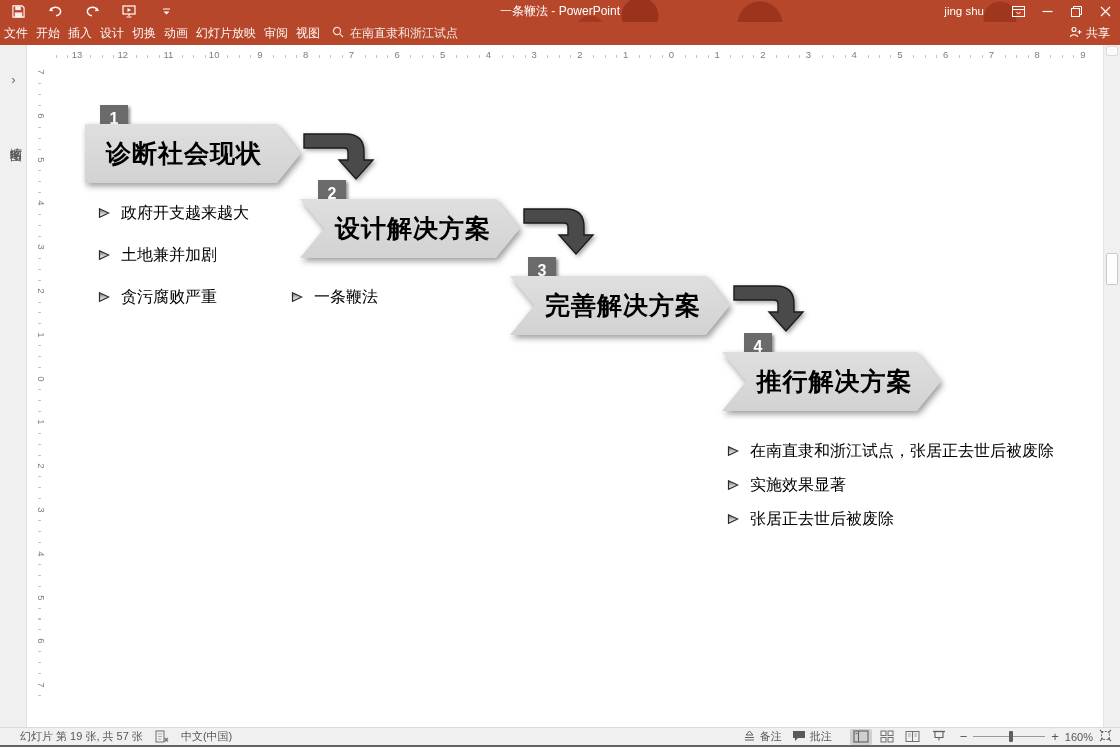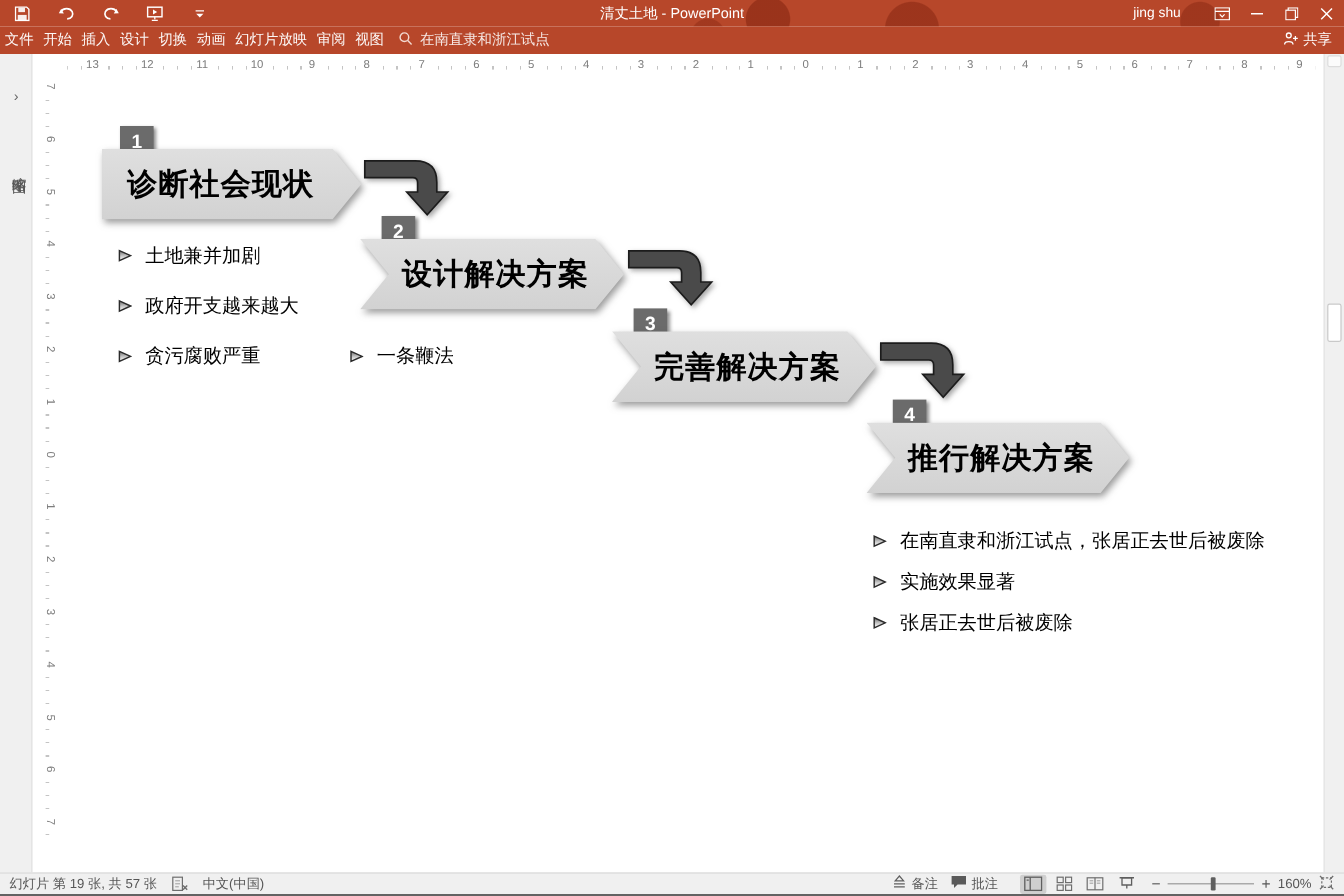--- a/index.html
+++ b/index.html
@@ -64,21 +64,21 @@
 
   .bullets { position:absolute; list-style:none; }
   .bullets li { display:flex; align-items:center; font-size:16px; color:#000; white-space:nowrap; }
   .b42 li { height:42px; }
   .b34 li { height:34px; }
   .bullet-glyph { width:12px; height:12px; margin-right:11px; flex:0 0 auto; }
 
   
   .statusbar { position:absolute; left:0; top:727px; width:1120px; height:18px; background:#f0f0f0; border-top:1px solid #dadada; display:flex; align-items:center; font-size:11px; color:#565656; }
   .bottomedge { position:absolute; left:0; top:745px; width:1120px; height:2px; background:#636363; }
-  .sb-left { display:flex; align-items:center; gap:12px; padding-left:8px; }
+  .sb-left { display:flex; align-items:center; gap:12px; padding-left:20px; }
   .sb-right { margin-left:auto; display:flex; align-items:center; gap:10px; padding-right:8px; }
   .sb-item { display:flex; align-items:center; gap:4px; }
   .viewbtns { display:flex; align-items:center; gap:4px; margin-left:8px; }
   .vbtn { width:22px; height:16px; display:flex; align-items:center; justify-content:center; border-radius:2px; }
   .vbtn.active { background:#cfcfcf; }
   .zoomctl { display:flex; align-items:center; gap:6px; }
   .zoom-track { position:relative; width:72px; height:1px; background:#9a9a9a; }
   .zoom-thumb { position:absolute; left:36px; top:-5px; width:4px; height:11px; background:#5f5f5f; border-radius:1px; }
   .zoom-sign { font-size:13px; color:#565656; }
   .zoom-val { font-size:11px; }
@@ -126,21 +126,21 @@
             <path d="M7 9 v2 M4.5 12 h5" stroke="#fff" stroke-width="1.1"></path>
           </svg>
       </span>
       <span class="qbtn">
         <svg width="9" height="9" viewBox="0 0 9 9">
             <path d="M1 2 h7" stroke="#fff" stroke-width="1"></path>
             <path d="M1.5 4.5 L4.5 7.5 L7.5 4.5 Z" fill="#fff"></path>
           </svg>
       </span>
     </div>
-    <div class="tb-title">清丈土地 - PowerPoint</div>
+    <div class="tb-title">一条鞭法 - PowerPoint</div>
     <div class="tb-right">
       <span class="tb-user">jing shu</span>
       <span class="winbtn">
         <svg width="13" height="11" viewBox="0 0 13 11">
             <rect x="0.5" y="0.5" width="12" height="10" fill="none" stroke="#fff"></rect>
             <path d="M0.5 3.5 h12" stroke="#fff"></path>
             <path d="M4.5 6 L6.5 8 L8.5 6" fill="none" stroke="#fff"></path>
           </svg>
       </span>
       <span class="winbtn">
@@ -252,27 +252,27 @@
     <div class="shape pent">诊断社会现状</div>
   </div>
   <svg class="elbow" style="left:302px; top:126px;" width="80" height="64" viewBox="0 0 80 64">
     <path d="M2 8 H44 Q62 8 62 26 V34 H71 L54 53 L37 34 H46 V26 Q46 22 42 22 H2 Z" fill="#4a4a4a" stroke="#1c1c1c" stroke-width="1.4"></path>
   </svg>
   <ul class="bullets b42" style="left:98px; top:192px;">
     <li>
         <svg class="bullet-glyph" viewBox="0 0 12 12">
           <path d="M1.5 1.8 L10.8 6 L1.5 10.2 Z" fill="url(#bulgrad)" stroke="#2b2b2b" stroke-width="1.2"></path>
         </svg>
+        <span>政府开支越来越大</span>
+      </li>
+    <li>
+        <svg class="bullet-glyph" viewBox="0 0 12 12">
+          <path d="M1.5 1.8 L10.8 6 L1.5 10.2 Z" fill="url(#bulgrad)" stroke="#2b2b2b" stroke-width="1.2"></path>
+        </svg>
         <span>土地兼并加剧</span>
-      </li>
-    <li>
-        <svg class="bullet-glyph" viewBox="0 0 12 12">
-          <path d="M1.5 1.8 L10.8 6 L1.5 10.2 Z" fill="url(#bulgrad)" stroke="#2b2b2b" stroke-width="1.2"></path>
-        </svg>
-        <span>政府开支越来越大</span>
       </li>
     <li>
         <svg class="bullet-glyph" viewBox="0 0 12 12">
           <path d="M1.5 1.8 L10.8 6 L1.5 10.2 Z" fill="url(#bulgrad)" stroke="#2b2b2b" stroke-width="1.2"></path>
         </svg>
         <span>贪污腐败严重</span>
       </li>
   </ul>
 
   <div class="badge" style="left:318px; top:180px;">2</div>

